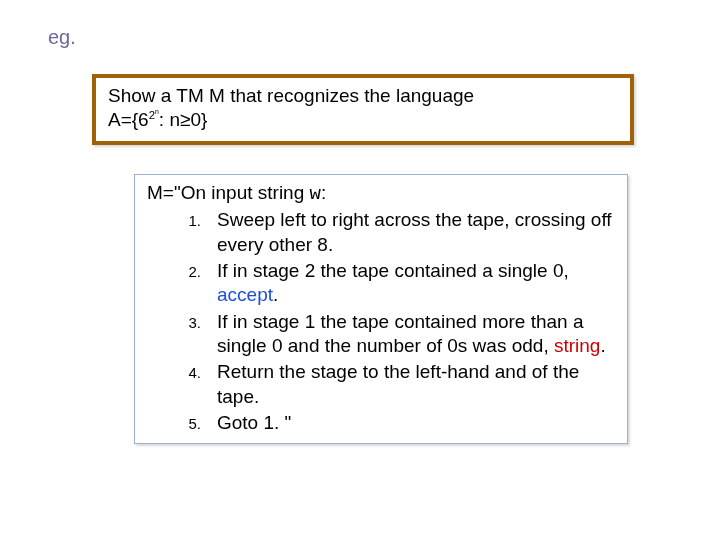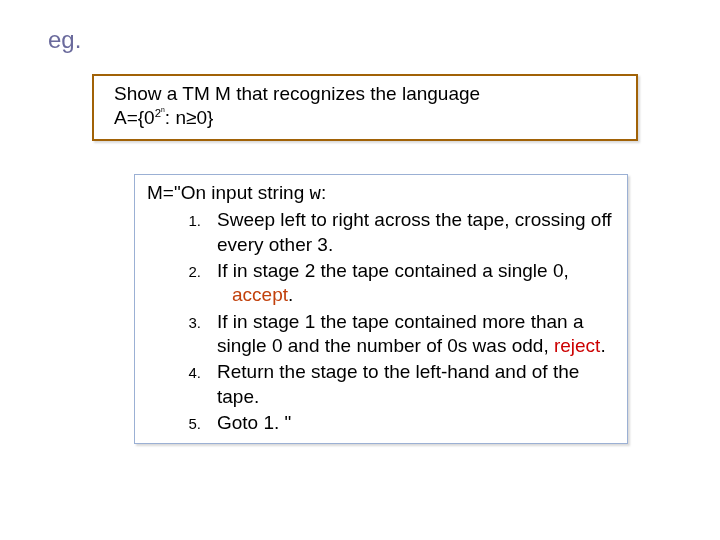--- a/index.html
+++ b/index.html
@@ -11,45 +11,45 @@
     font-family: Verdana, Geneva, sans-serif;
     font-size: 19px;
     color: #000;
     position: relative;
   }
   .eg {
     position: absolute;
     top: 26px;
     left: 48px;
     color: #6a6a9c;
-    font-size: 24px;
+    font-size: 20px;
   }
   .box1 {
     position: absolute;
     top: 74px;
     left: 92px;
     width: 512px;
-    border: 2px solid #a16207;
+    border: 4px solid #a16207;
     box-shadow: 2px 2px 2px rgba(0,0,0,0.15);
-    padding: 6px 10px 8px 20px;
+    padding: 6px 10px 8px 12px;
     line-height: 1.28;
   }
   .box2 {
     position: absolute;
     top: 174px;
     left: 134px;
     width: 470px;
     border: 1px solid #9bb0d4;
     box-shadow: 2px 2px 2px rgba(0,0,0,0.15);
     padding: 6px 10px 8px 12px;
     line-height: 1.28;
   }
   sup { font-size: 0.6em; vertical-align: super; line-height: 0; }
   .mono { font-family: "Courier New", monospace; }
-  .accept { color: #c2410c; margin-left: 15px; }
+  .accept { color: #1d4ed8; }
   .reject { color: #cc0000; }
   ol.steps {
     list-style: none;
     margin: 0;
     padding: 0;
   }
   ol.steps li {
     display: flex;
     margin-top: 2px;
   }
@@ -66,43 +66,43 @@
   .box1 .l2 { margin-left: 0; }
 </style>
 </head>
 <body>
 
 <div class="eg">eg.</div>
 
 <div class="box1">
   <div>Show a TM M that recognizes the language</div>
   <div class="l2">
-    <span>A={0</span><sup><span>2</span><sup>n</sup></sup><span>: n</span><span>≥</span><span>0}</span>
+    <span>A={6</span><sup><span>2</span><sup>n</sup></sup><span>: n</span><span>≥</span><span>0}</span>
   </div>
 </div>
 
 <div class="box2">
   <div>
     <span>M="On input string </span><span class="mono">w</span><span>:</span>
   </div>
   <ol class="steps">
     <li>
       <span class="num">1.</span>
-      <span class="txt">Sweep left to right across the tape, crossing off every other 3.</span>
+      <span class="txt">Sweep left to right across the tape, crossing off every other 8.</span>
     </li>
     <li>
       <span class="num">2.</span>
       <span class="txt">
         <span>If in stage 2 the tape contained a single 0, </span><span class="accept">accept</span><span>.</span>
       </span>
     </li>
     <li>
       <span class="num">3.</span>
       <span class="txt">
-        <span>If in stage 1 the tape contained more than a single 0 and the number of 0s was odd, </span><span class="reject">reject</span><span>.</span>
+        <span>If in stage 1 the tape contained more than a single 0 and the number of 0s was odd, </span><span class="reject">string</span><span>.</span>
       </span>
     </li>
     <li>
       <span class="num">4.</span>
       <span class="txt">Return the stage to the left-hand and of the tape.</span>
     </li>
     <li>
       <span class="num">5.</span>
       <span class="txt">Goto 1. "</span>
     </li>

